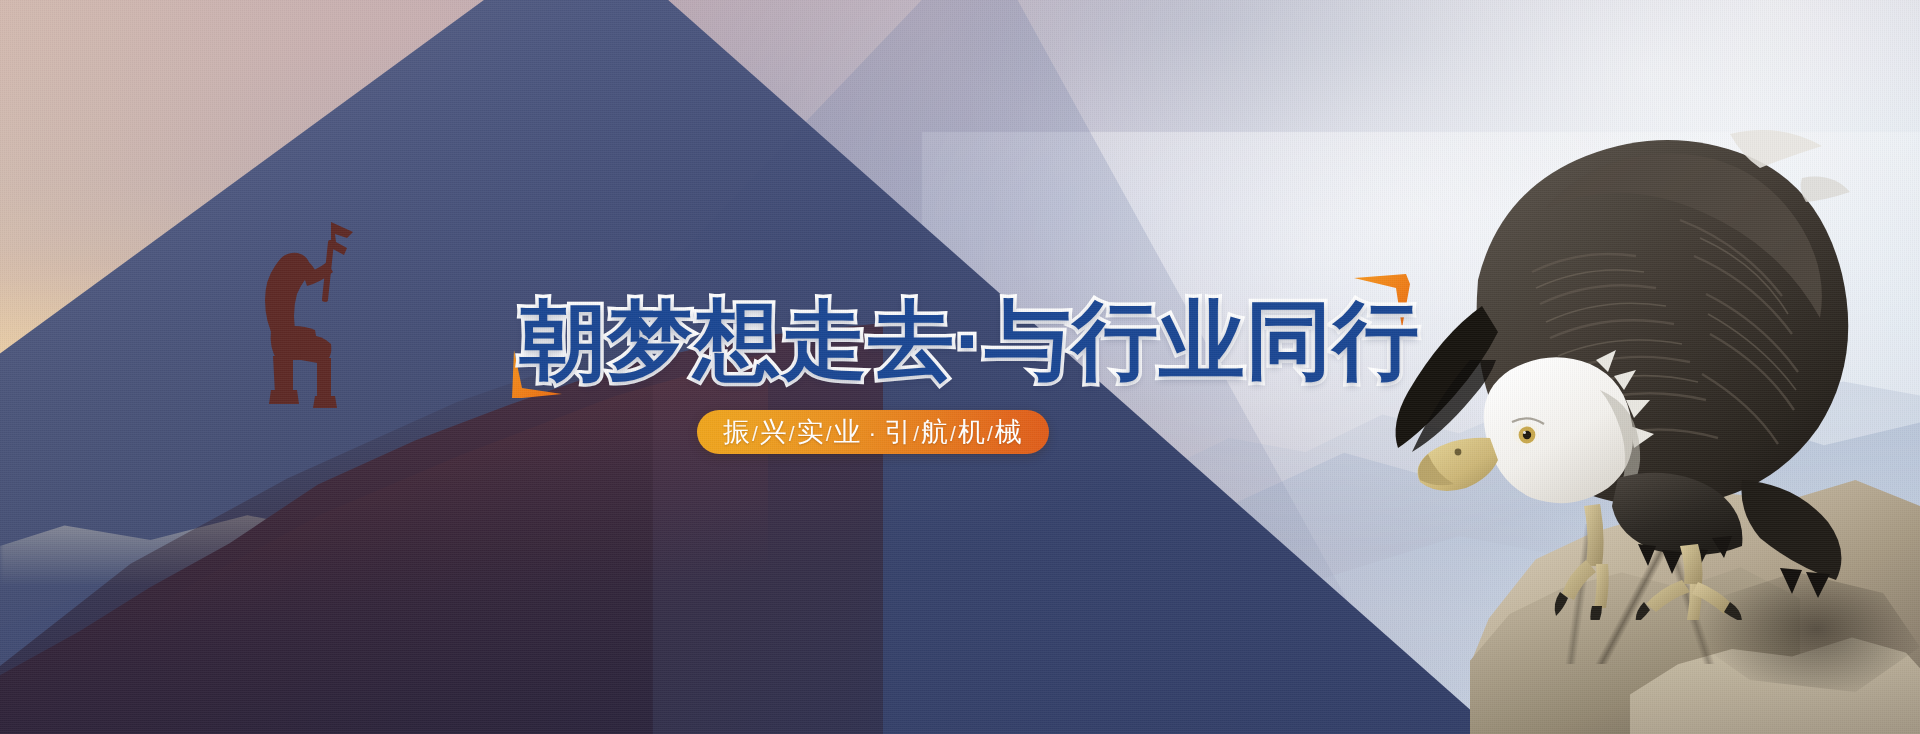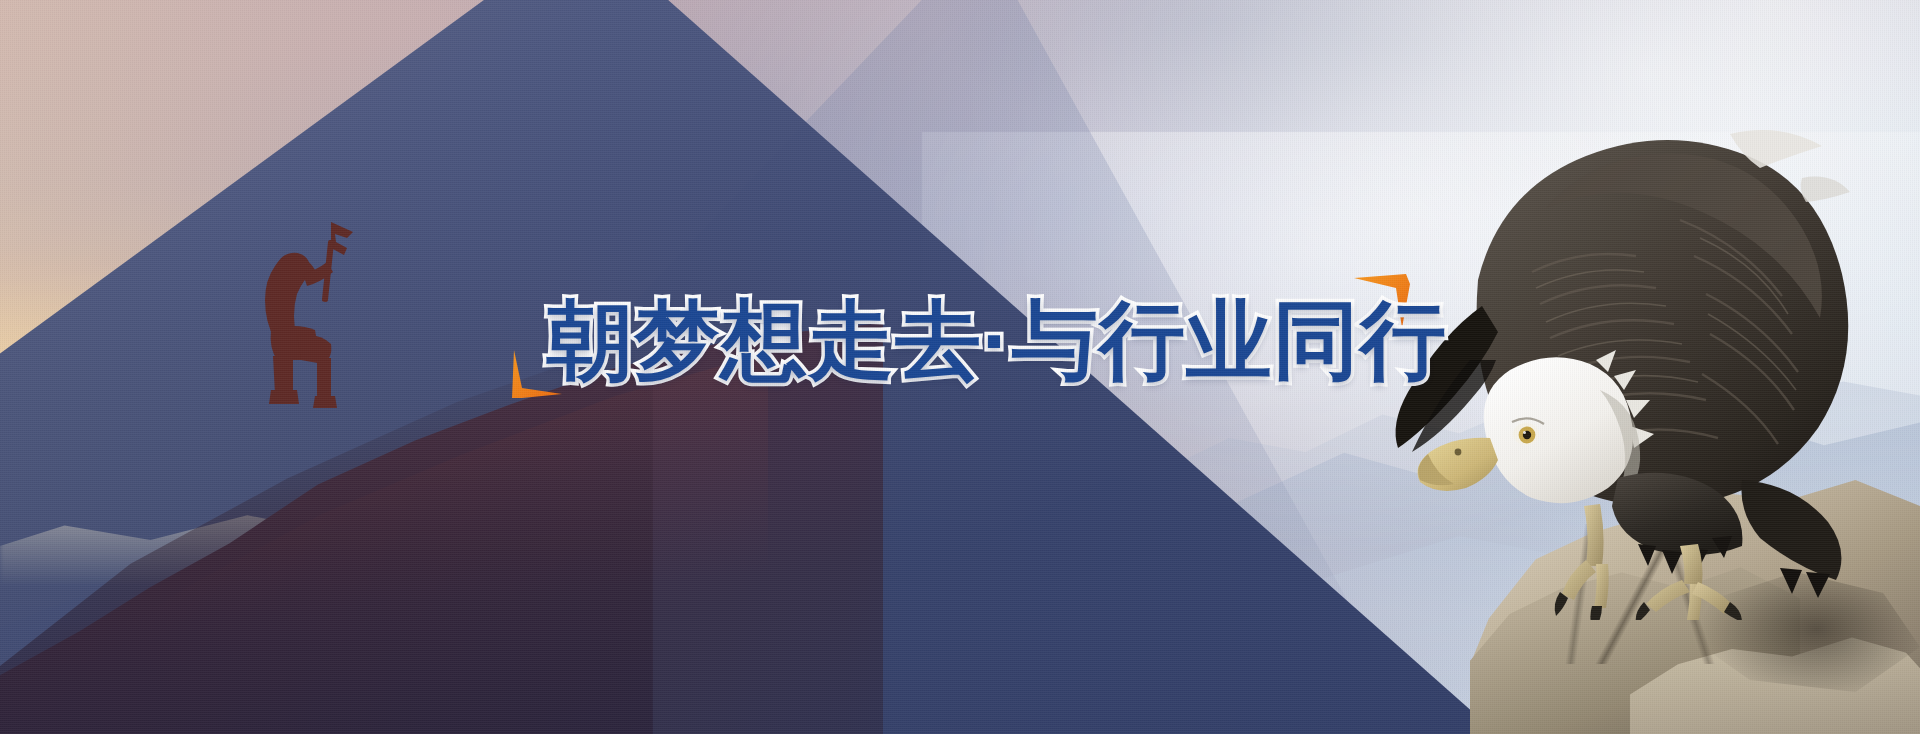--- a/index.html
+++ b/index.html
@@ -211,21 +211,21 @@
   .accent { position: absolute; }
   .accent svg { display: block; width: 100%; height: 100%; }
   .accent-left  { left: 502px; top: 348px; width: 62px; height: 58px; }
   .accent-right { left: 1352px; top: 272px; width: 68px; height: 64px; }
 
   
   .headline-wrap {
     position: absolute;
     left: 520px; top: 292px;
     height: 96px;
-    display: flex; align-items: center; margin-left: 27px;
+    display: flex; align-items: center;
   }
   .headline {
     font-size: 86px;
     line-height: 1;
     font-weight: bold;
     letter-spacing: 1px;
     color: #1b4793;
     -webkit-text-stroke: 7px #ffffff;
     paint-order: stroke fill;
     text-shadow: 0 3px 7px rgba(25,40,80,0.30);
@@ -477,15 +477,20 @@
         </linearGradient>
       </defs>
       <path d="M2 6 L54 2 L58 12 L50 56 L44 16 Z" fill="url(#accR)"></path>
     </svg>
   </div>
 
   <div class="headline-wrap">
     <div class="headline">朝梦想走去·与行业同行</div>
   </div>
 
+  <div class="badge">
+    <span class="badge-text">
+      <span>振</span><span class="sep">/</span><span>兴</span><span class="sep">/</span><span>实</span><span class="sep">/</span><span>业</span><span class="mid">·</span><span>引</span><span class="sep">/</span><span>航</span><span class="sep">/</span><span>机</span><span class="sep">/</span><span>械</span>
+    </span>
+  </div>
 
   <div class="grain"></div>
 </div>
 
 </body></html>

